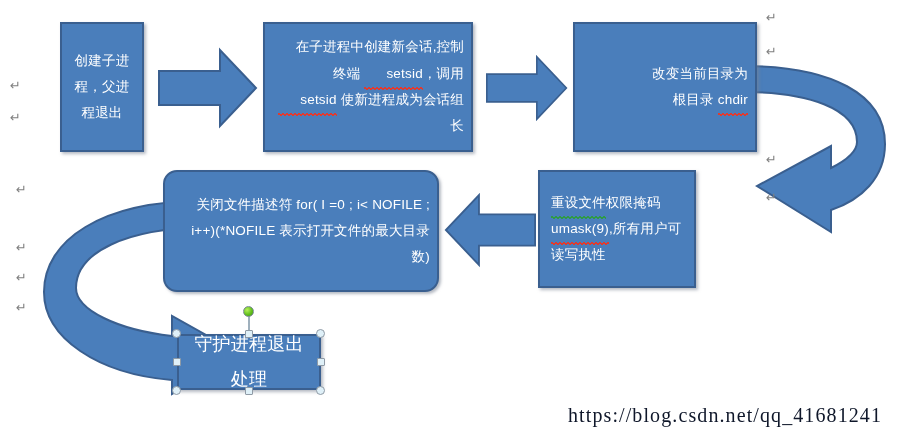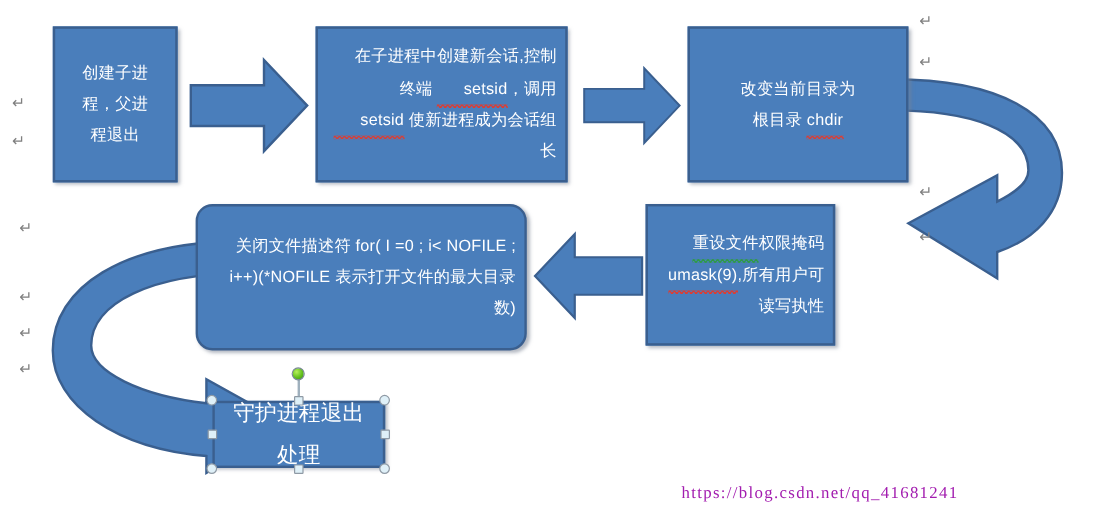--- a/index.html
+++ b/index.html
@@ -35,30 +35,30 @@
     letter-spacing: 0.2px;
   }
   .proc-box .txt {
     display: block;
     width: 100%;
     padding: 0 7px;
     box-sizing: border-box;
     white-space: pre-wrap;
     word-break: break-word;
   }
-  .box-1 { left: 44px;  top: 22px;  width: 104px; height: 130px; }
+  .box-1 { left: 60px;  top: 22px;  width: 84px; height: 130px; }
   .box-2 { left: 263px; top: 22px;  width: 210px; height: 130px; text-align: center; }
-  .box-3 { left: 573px; top: 22px;  width: 184px; height: 130px; }
+  .box-3 { left: 573px; top: 22px;  width: 184px; height: 130px; text-align: right; }
   .box-4 { left: 538px; top: 170px; width: 158px; height: 118px; }
   .box-5 { left: 163px; top: 170px; width: 276px; height: 122px; border-radius: 14px; }
   .box-6 { left: 177px; top: 334px; width: 144px; height: 56px; }
 
   .box-2 .txt, .box-5 .txt { text-align: right; }
   .box-2 .txt { text-indent: 22px; }
-  .box-4 .txt { text-align: right; padding-left: 11px; }
+  .box-4 .txt { text-align: left; padding-left: 11px; }
   .box-6 .txt { text-align: center; font-size: 18px; }
 
   
   .sq-red, .sq-green {
     position: relative;
     display: inline-block;
   }
   .sq-red::after, .sq-green::after {
     content: "";
     position: absolute;
@@ -128,23 +128,23 @@
     width: 11px; height: 11px;
     border-radius: 50%;
     background: radial-gradient(circle at 35% 32%, #b7f05c 0%, #63c01d 55%, #3f8f12 100%);
     border: 1px solid #7a8a96;
     box-sizing: border-box;
   }
 
   
   .watermark {
     position: absolute;
-    color: #a21caf;
+    color: #0f172a;
     font-family: "Liberation Serif", "DejaVu Serif", serif;
-    font-size: 14px;
+    font-size: 20px;
     letter-spacing: 1.1px;
     white-space: nowrap;
     user-select: none;
   }
 </style>
 </head>
 <body>
 
 <div id="canvas">
 

